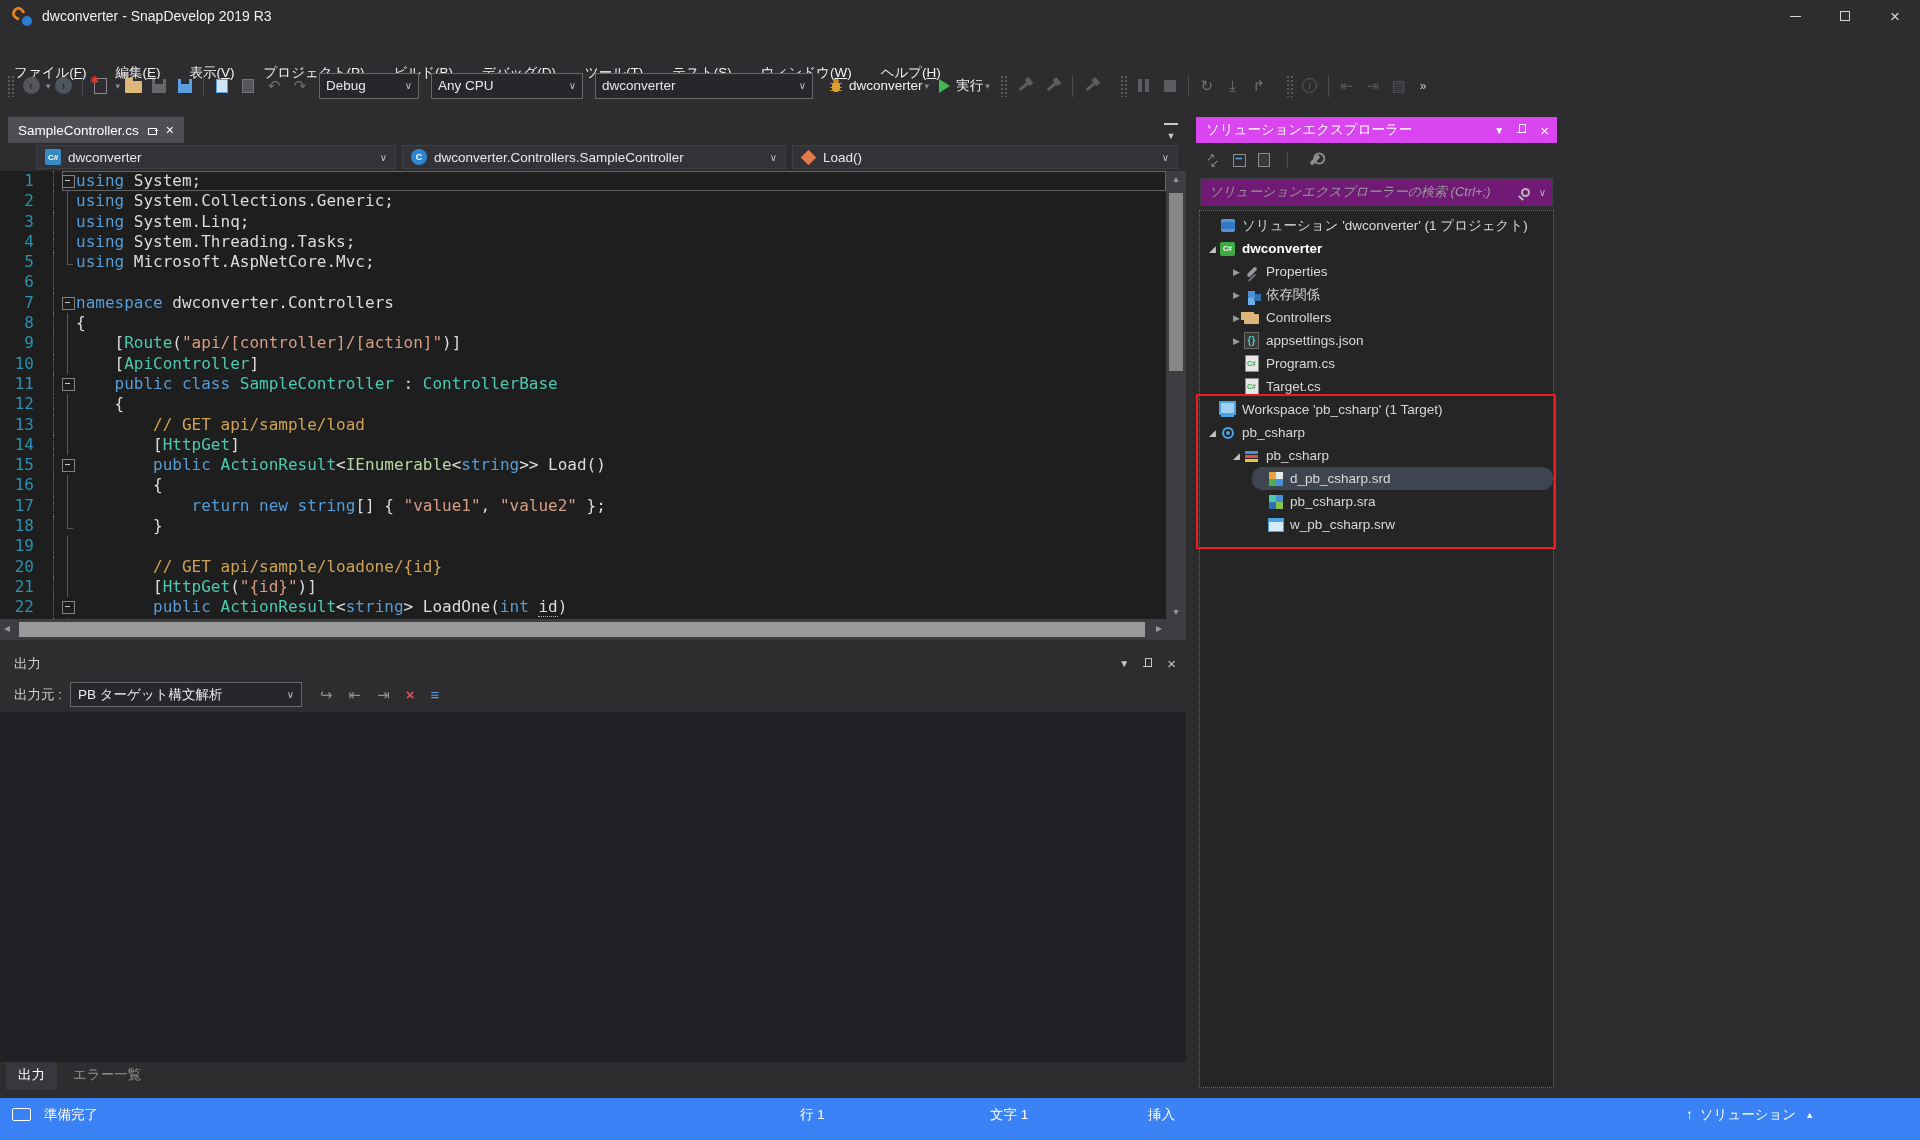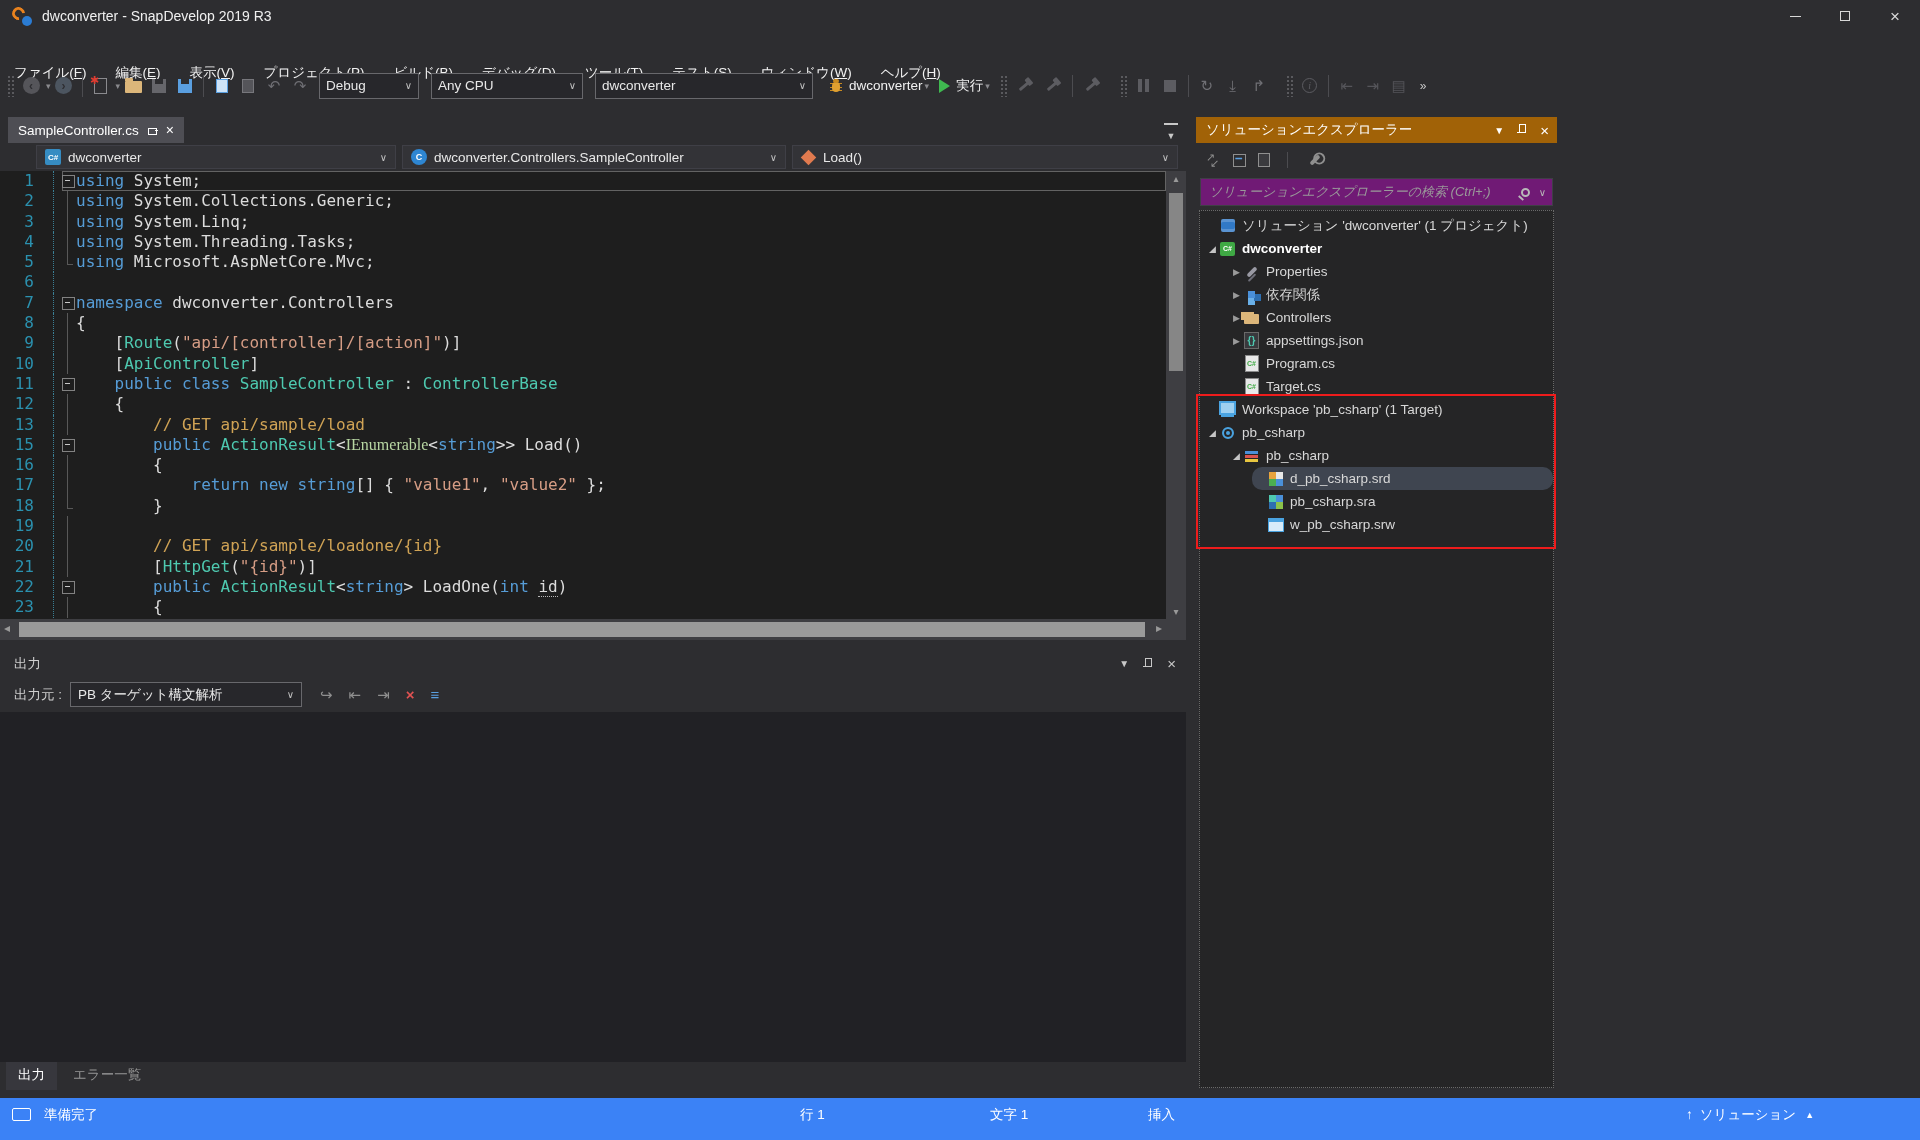--- a/index.html
+++ b/index.html
@@ -89,21 +89,21 @@
   .ln { width:46px; text-align:right; padding-right:12px; color:#2b91af; flex:none; }
   .dotcol { width:14px; flex:none; position:relative; }
   .dotcol::before { content:""; position:absolute; left:7px; top:0; bottom:0; border-left:1px dotted #3a7f95; }
   .foldcol { width:16px; flex:none; position:relative; }
   .f-box::before { content:""; position:absolute; left:2px; top:4px; width:11px; height:11px; border:1px solid #828282; background:#1e1e1e; z-index:2; }
   .f-box::after { content:""; position:absolute; left:5px; top:9px; width:5px; height:1px; background:#c8c8c8; z-index:3; }
   .f-line::before { content:""; position:absolute; left:7px; top:0; bottom:0; border-left:1px solid #585858; }
   .f-end::before { content:""; position:absolute; left:7px; top:0; height:12px; width:5px; border-left:1px solid #585858; border-bottom:1px solid #585858; }
   .ctext { flex:1; color:#dcdcdc; }
   .cur::after { content:""; position:absolute; left:62px; right:0; top:0; bottom:0; border:1px solid #636363; pointer-events:none; }
-  .tk-k { color:#569cd6; } .tk-t { color:#4ec9b0; } .tk-i { color:#b8d7a3;font-family:Liberation Serif, serif; }
+  .tk-k { color:#569cd6; } .tk-t { color:#4ec9b0; } .tk-i { color:#b8d7a3; }
   .tk-s { color:#d69d85; } .tk-c { color:#d0a355; } .tk-p { color:#dcdcdc; }
   .tk-u { color:#dcdcdc; border-bottom:1px dotted #b8b8b8; }
 
   .vscroll { position:absolute; right:0; top:54px; width:20px; height:448px; background:#3e3e42; }
   .vscroll .arr { position:absolute; left:0; width:20px; text-align:center; color:#999; font-size:10px; }
   .vthumb { position:absolute; left:3px; top:22px; width:14px; height:178px; background:#868686; }
   .hscroll { position:absolute; left:0; bottom:0; width:1166px; height:21px; background:#3e3e42; }
   .hthumb { position:absolute; left:19px; top:3px; width:1126px; height:15px; background:#9a9a9a; }
   .hscroll .arr { position:absolute; top:2px; color:#999; font-size:12px; }
   .scorner { position:absolute; right:0; bottom:0; width:20px; height:21px; background:#3e3e42; }
@@ -118,21 +118,21 @@
   .op-toolbar { position:absolute; left:0; top:27px; width:100%; height:35px; display:flex; align-items:center; padding-left:14px; color:#cfcfcf; }
   .op-combo { width:232px; height:25px; margin-left:8px; background:#27272b; border:1px solid #68686c; display:flex; align-items:center; padding:0 7px; color:#e8e8e8; }
   .op-icons { display:flex; align-items:center; gap:16px; margin-left:18px; font-size:15px; }
   .op-content { position:absolute; left:0; top:62px; width:100%; height:350px; background:#212125; }
   .op-tabs { position:absolute; left:0; bottom:0; width:100%; height:30px; display:flex; align-items:flex-start; padding-left:6px; gap:4px; }
   .op-tab { padding:4px 12px 6px; color:#969696; }
   .op-tab.active { background:#37373d; color:#ffffff; }
 
   
   .se-panel { left:1196px; top:117px; width:361px; height:975px; background:#2d2d30; }
-  .se-header { position:absolute; left:0; top:0; width:100%; height:26px; background:#a16207; color:#ffffff; display:flex; align-items:center; padding:0 8px 0 10px; }
+  .se-header { position:absolute; left:0; top:0; width:100%; height:26px; background:#d946ef; color:#ffffff; display:flex; align-items:center; padding:0 8px 0 10px; }
   .se-hicons { margin-left:auto; display:flex; align-items:center; gap:13px; color:#ffffff; }
   .pinv.w::before { border-color:#fff; } .pinv.w::after { background:#fff; box-shadow:4px 2px 0 -0.5px #fff; }
   .se-toolbar { position:absolute; left:0; top:28px; width:100%; height:30px; display:flex; align-items:center; padding-left:10px; gap:12px; }
   .se-sync { position:relative; width:15px; height:15px; color:#8f8f8f; }
   .se-sync i { position:absolute; font-style:normal; font-size:11px; }
   .se-collapse { width:13px; height:13px; border:1px solid #8f8f8f; position:relative; }
   .se-collapse::before { content:"\2212"; position:absolute; left:1px; top:-4px; color:#5a9fe0; font-weight:bold; }
   .se-wrench { width:12px; height:4px; background:#8f8f8f; transform:rotate(-45deg); border-radius:2px; position:relative; margin-left:4px; }
   .se-wrench::before { content:""; position:absolute; right:-4px; top:-2px; width:8px; height:8px; border:2px solid #8f8f8f; border-radius:50%; background:transparent; }
   .se-search { position:absolute; left:4px; top:61px; width:353px; height:28px; background:#701a75; border:1px solid #3f3f46; display:flex; align-items:center; padding:0 6px 0 8px; }
@@ -351,20 +351,21 @@
       <div class="cl"><span class="ln">4</span><span class="dotcol"></span><span class="foldcol f-line"></span><span class="ctext"><span class="tk-k">using</span><span class="tk-p"> System.Threading.Tasks;</span></span></div>
       <div class="cl"><span class="ln">5</span><span class="dotcol"></span><span class="foldcol f-end"></span><span class="ctext"><span class="tk-k">using</span><span class="tk-p"> Microsoft.AspNetCore.Mvc;</span></span></div>
       <div class="cl"><span class="ln">6</span><span class="dotcol"></span><span class="foldcol f-none"></span><span class="ctext"></span></div>
       <div class="cl"><span class="ln">7</span><span class="dotcol"></span><span class="foldcol f-box"></span><span class="ctext"><span class="tk-k">namespace</span><span class="tk-p"> dwconverter.Controllers</span></span></div>
       <div class="cl"><span class="ln">8</span><span class="dotcol"></span><span class="foldcol f-line"></span><span class="ctext"><span class="tk-p">{</span></span></div>
       <div class="cl"><span class="ln">9</span><span class="dotcol"></span><span class="foldcol f-line"></span><span class="ctext"><span class="tk-p">    [</span><span class="tk-t">Route</span><span class="tk-p">(</span><span class="tk-s">"api/[controller]/[action]"</span><span class="tk-p">)]</span></span></div>
       <div class="cl"><span class="ln">10</span><span class="dotcol"></span><span class="foldcol f-line"></span><span class="ctext"><span class="tk-p">    [</span><span class="tk-t">ApiController</span><span class="tk-p">]</span></span></div>
       <div class="cl"><span class="ln">11</span><span class="dotcol"></span><span class="foldcol f-box"></span><span class="ctext"><span class="tk-k">    public class</span><span class="tk-p"> </span><span class="tk-t">SampleController</span><span class="tk-p"> : </span><span class="tk-t">ControllerBase</span></span></div>
       <div class="cl"><span class="ln">12</span><span class="dotcol"></span><span class="foldcol f-line"></span><span class="ctext"><span class="tk-p">    {</span></span></div>
       <div class="cl"><span class="ln">13</span><span class="dotcol"></span><span class="foldcol f-line"></span><span class="ctext"><span class="tk-c">        // GET api/sample/load</span></span></div>
+      <div class="cl"><span class="ln">14</span><span class="dotcol"></span><span class="foldcol f-line"></span><span class="ctext"><span class="tk-p">        [</span><span class="tk-t">HttpGet</span><span class="tk-p">]</span></span></div>
       <div class="cl"><span class="ln">15</span><span class="dotcol"></span><span class="foldcol f-box"></span><span class="ctext"><span class="tk-k">        public</span><span class="tk-p"> </span><span class="tk-t">ActionResult</span><span class="tk-p">&lt;</span><span class="tk-i">IEnumerable</span><span class="tk-p">&lt;</span><span class="tk-k">string</span><span class="tk-p">&gt;&gt; Load()</span></span></div>
       <div class="cl"><span class="ln">16</span><span class="dotcol"></span><span class="foldcol f-line"></span><span class="ctext"><span class="tk-p">        {</span></span></div>
       <div class="cl"><span class="ln">17</span><span class="dotcol"></span><span class="foldcol f-line"></span><span class="ctext"><span class="tk-k">            return</span><span class="tk-p"> </span><span class="tk-k">new</span><span class="tk-p"> </span><span class="tk-k">string</span><span class="tk-p">[] { </span><span class="tk-s">"value1"</span><span class="tk-p">, </span><span class="tk-s">"value2"</span><span class="tk-p"> };</span></span></div>
       <div class="cl"><span class="ln">18</span><span class="dotcol"></span><span class="foldcol f-end"></span><span class="ctext"><span class="tk-p">        }</span></span></div>
       <div class="cl"><span class="ln">19</span><span class="dotcol"></span><span class="foldcol f-line"></span><span class="ctext"></span></div>
       <div class="cl"><span class="ln">20</span><span class="dotcol"></span><span class="foldcol f-line"></span><span class="ctext"><span class="tk-c">        // GET api/sample/loadone/{id}</span></span></div>
       <div class="cl"><span class="ln">21</span><span class="dotcol"></span><span class="foldcol f-line"></span><span class="ctext"><span class="tk-p">        [</span><span class="tk-t">HttpGet</span><span class="tk-p">(</span><span class="tk-s">"{id}"</span><span class="tk-p">)]</span></span></div>
       <div class="cl"><span class="ln">22</span><span class="dotcol"></span><span class="foldcol f-box"></span><span class="ctext"><span class="tk-k">        public</span><span class="tk-p"> </span><span class="tk-t">ActionResult</span><span class="tk-p">&lt;</span><span class="tk-k">string</span><span class="tk-p">&gt; LoadOne(</span><span class="tk-k">int</span><span class="tk-p"> </span><span class="tk-u">id</span><span class="tk-p">)</span></span></div>
       <div class="cl"><span class="ln">23</span><span class="dotcol"></span><span class="foldcol f-line"></span><span class="ctext"><span class="tk-p">        {</span></span></div>
     </div>

